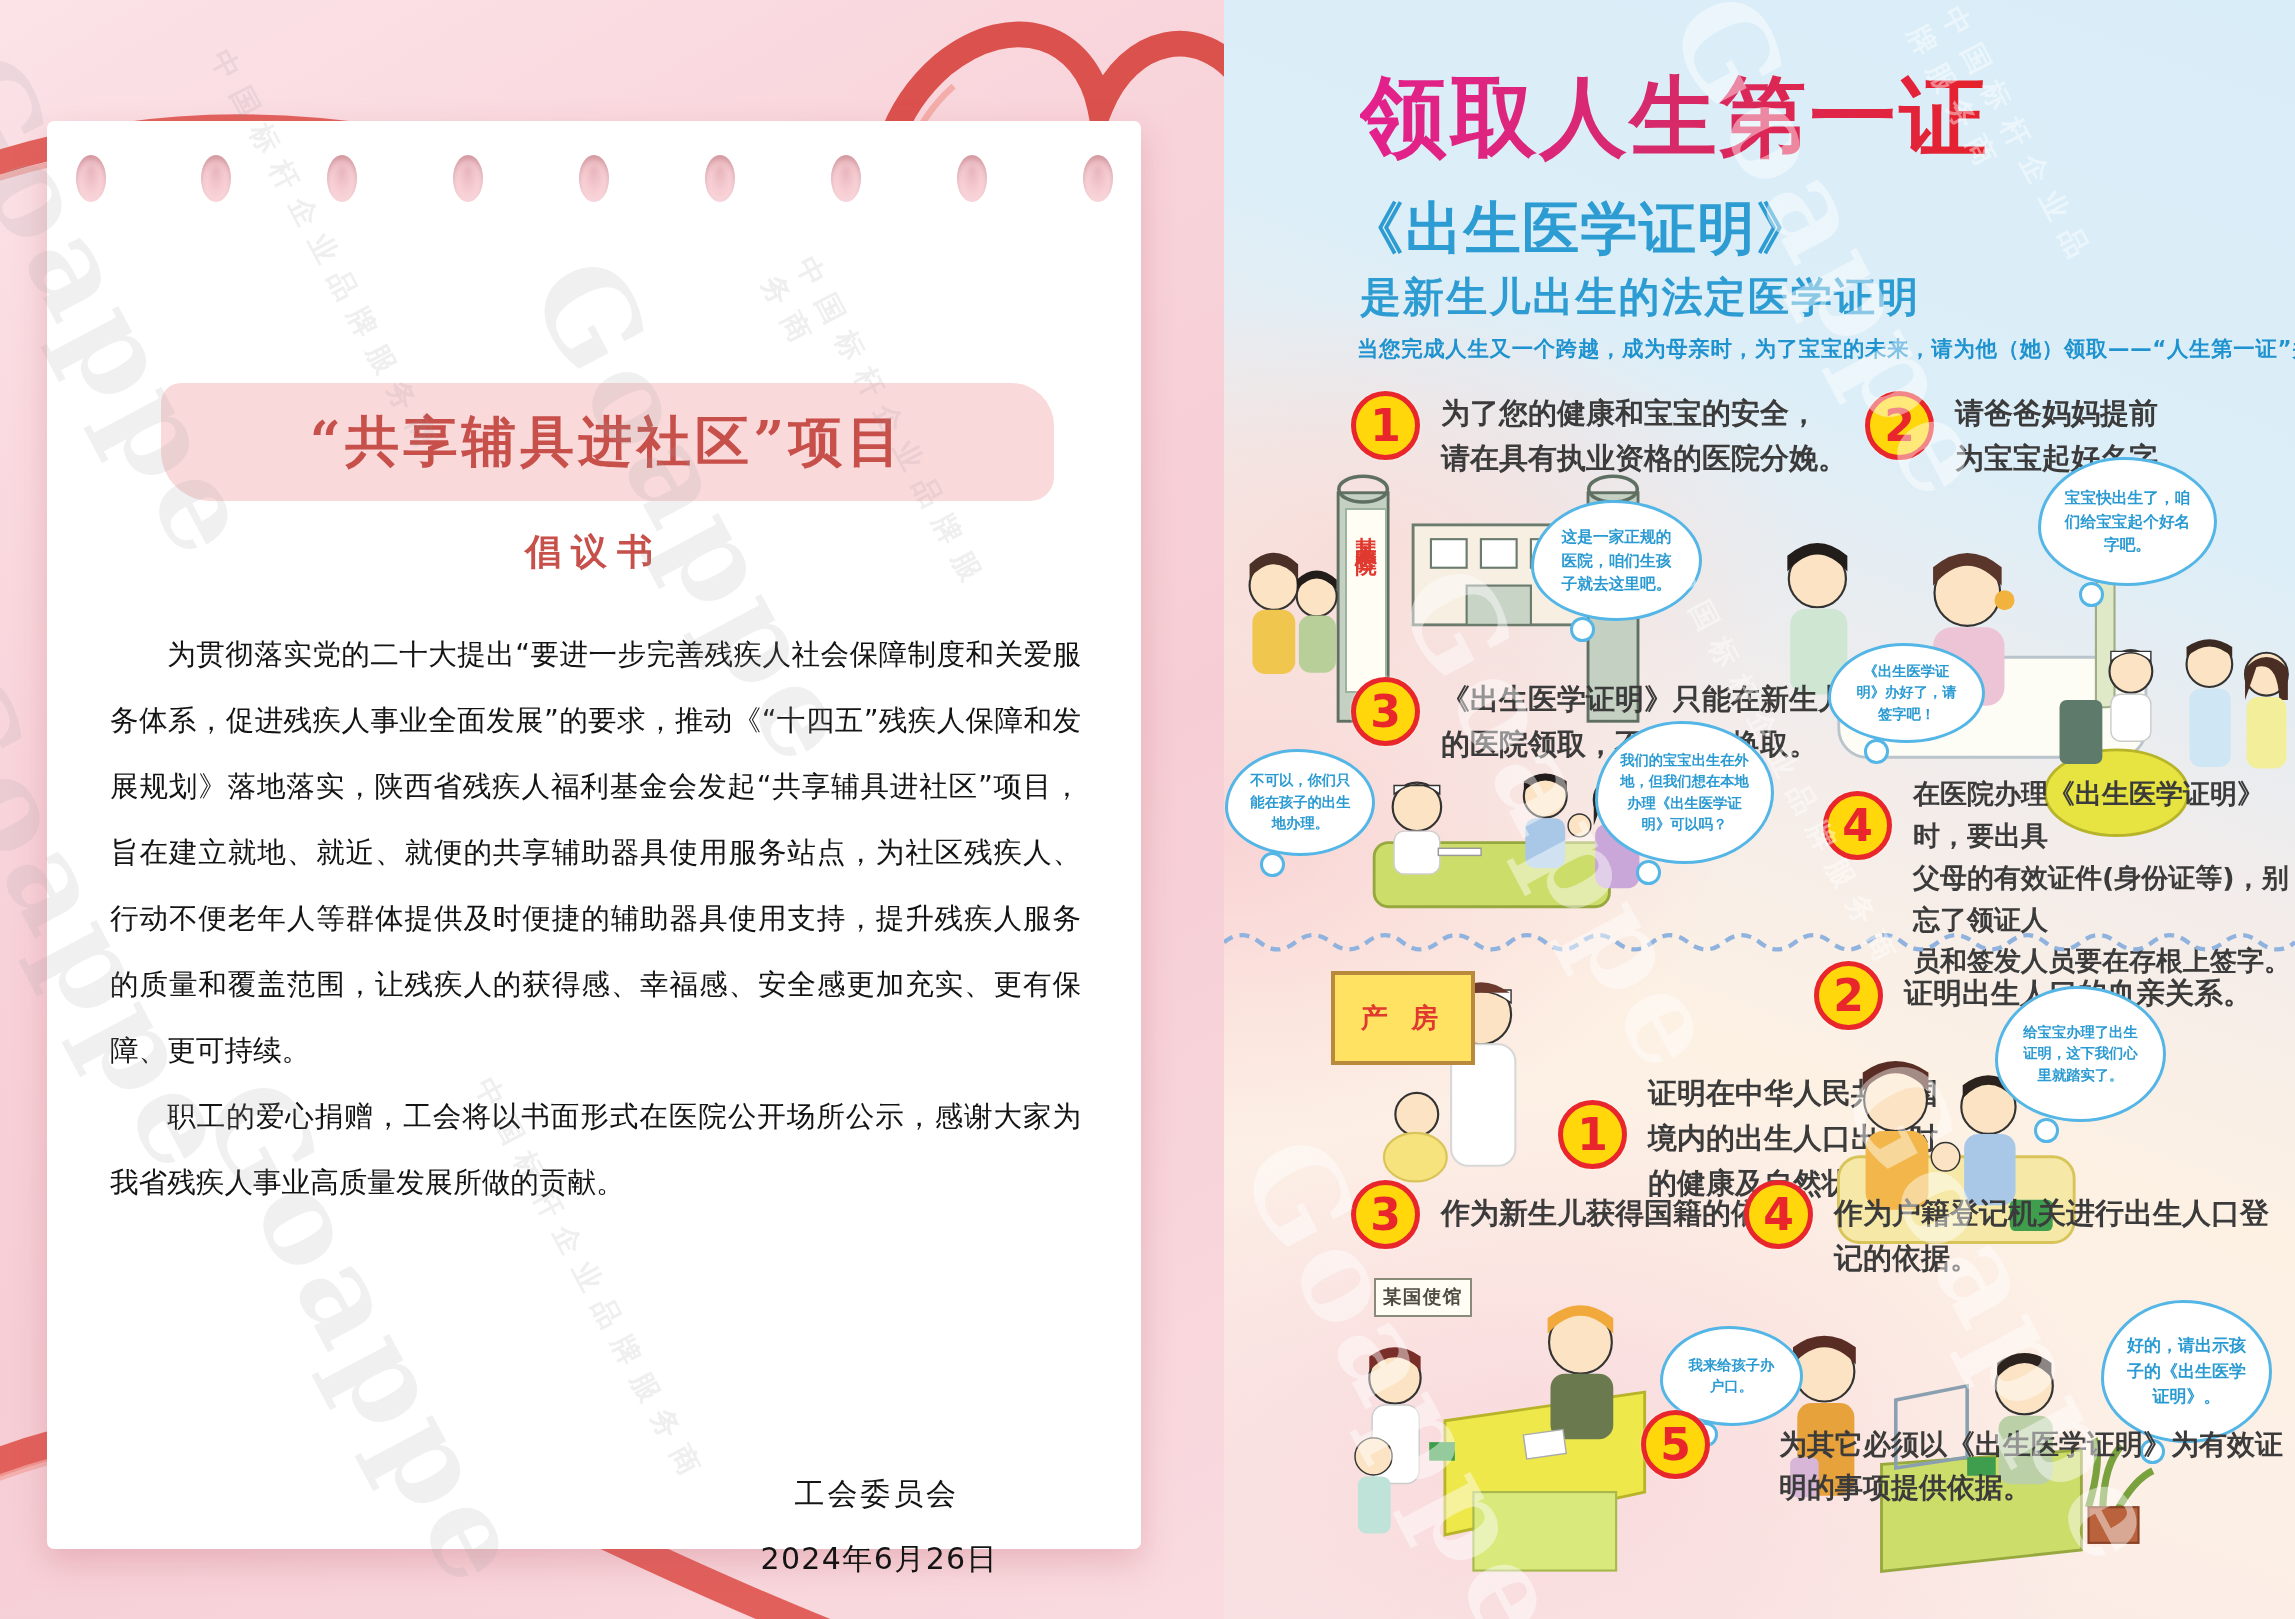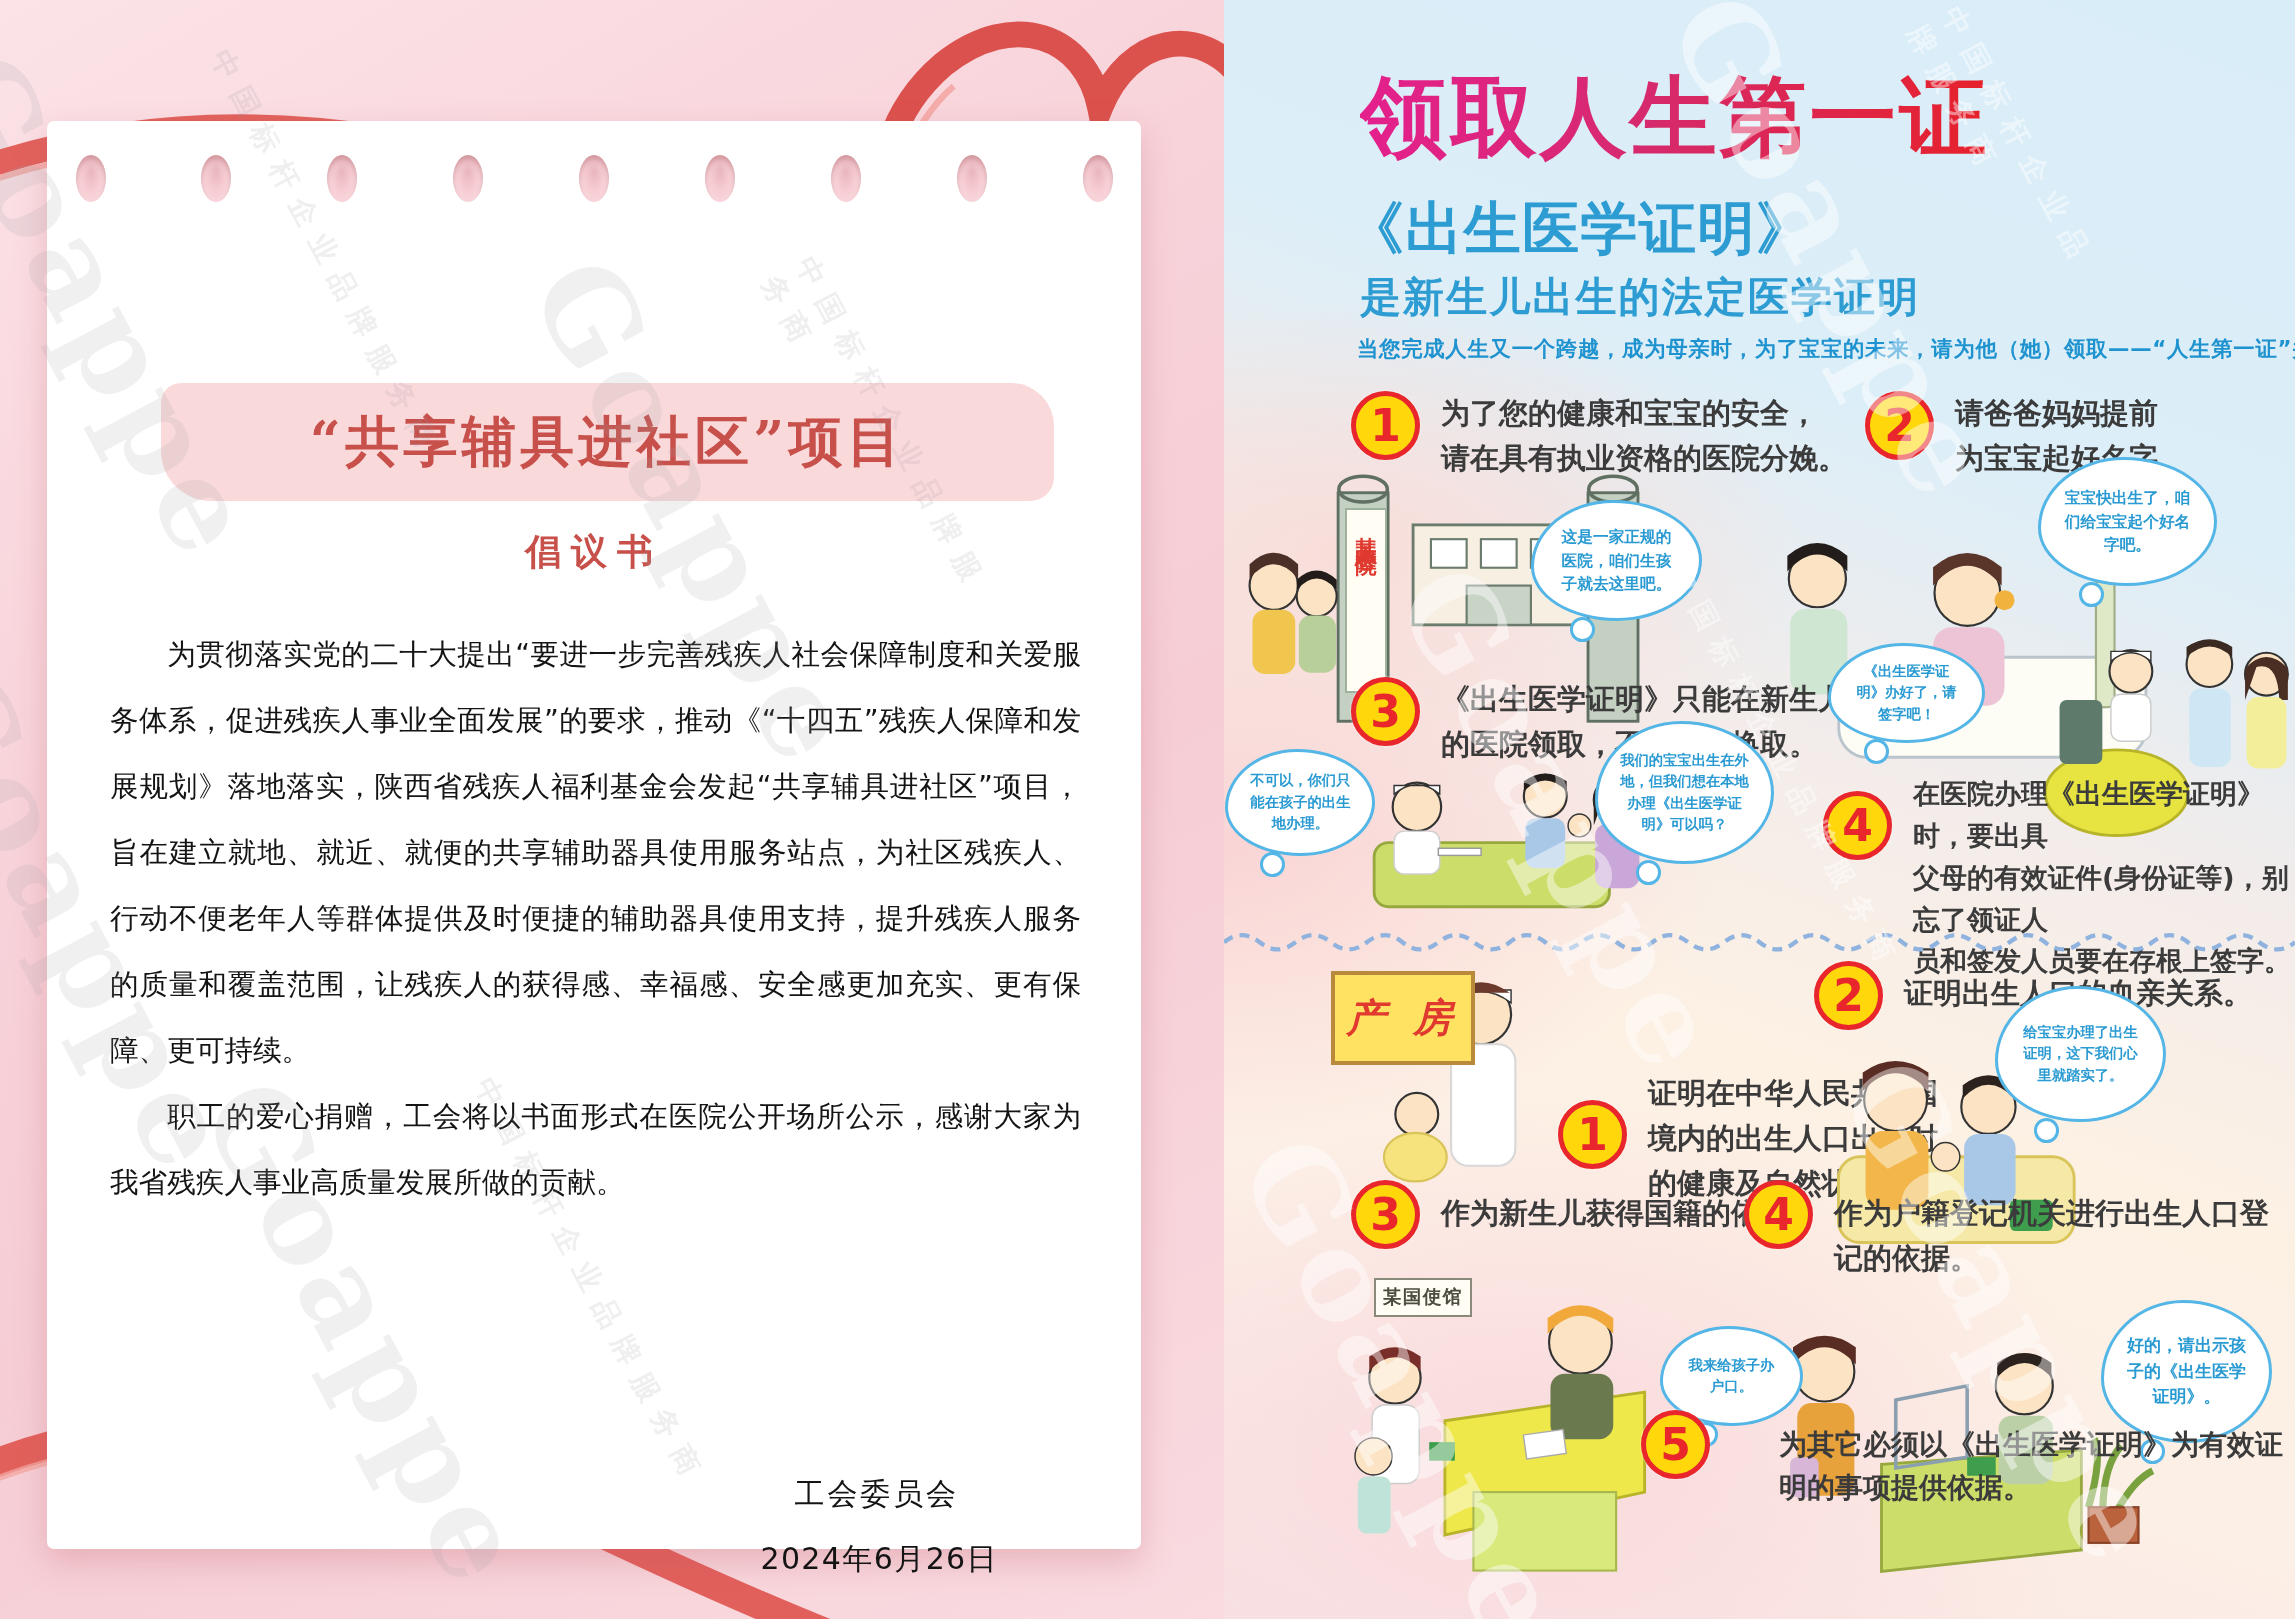--- a/index.html
+++ b/index.html
@@ -113,22 +113,22 @@
   .rp-footer .l1{font-size:30px;letter-spacing:2.1px;}
   .rp-footer .l2{font-size:30px;letter-spacing:10px;margin-top:13px;}
   .scene{position:absolute;}
   .sign-vertical{
     writing-mode:vertical-rl;text-orientation:upright;
     background:#fffdf4;border:2.9px solid #9eb2a0;color:#e03a30;
     font-size:21.4px;font-weight:800;padding:8.6px 4.3px;letter-spacing:2.9px;
   }
   .sign-plate{
     background:#ffe261;border:4.3px solid #b98a3c;color:#e03a30;
-    font-size:39px;font-weight:900;letter-spacing:7.1px;
-    display:flex;align-items:center;justify-content:center;font-style:italic;
+    font-size:27px;font-weight:900;letter-spacing:7.1px;
+    display:flex;align-items:center;justify-content:center;
   }
   .sign-small{
     background:#fffdf4;border:2.1px solid #8a8a7a;color:#4c4c40;
     font-size:18.6px;font-weight:800;padding:4.3px 7.1px;letter-spacing:1.4px;white-space:nowrap;
   }
   
   .wm{position:absolute;color:rgba(160,160,165,.16);font-weight:800;
       transform:rotate(62deg);transform-origin:left top;pointer-events:none;
       font-family:"DejaVu Serif","Liberation Serif",serif;}
   .wm.big{font-size:121px;letter-spacing:7.1px;}

